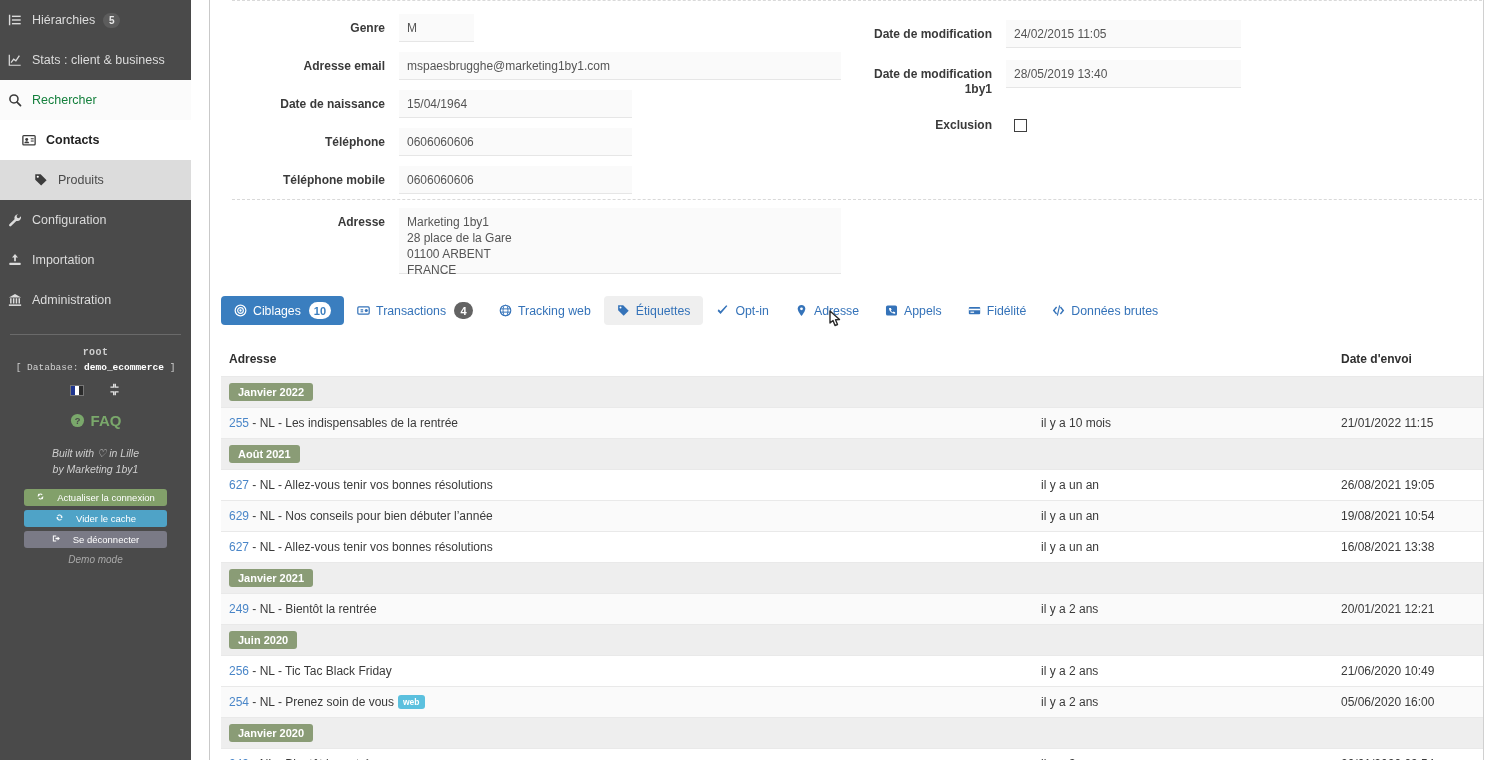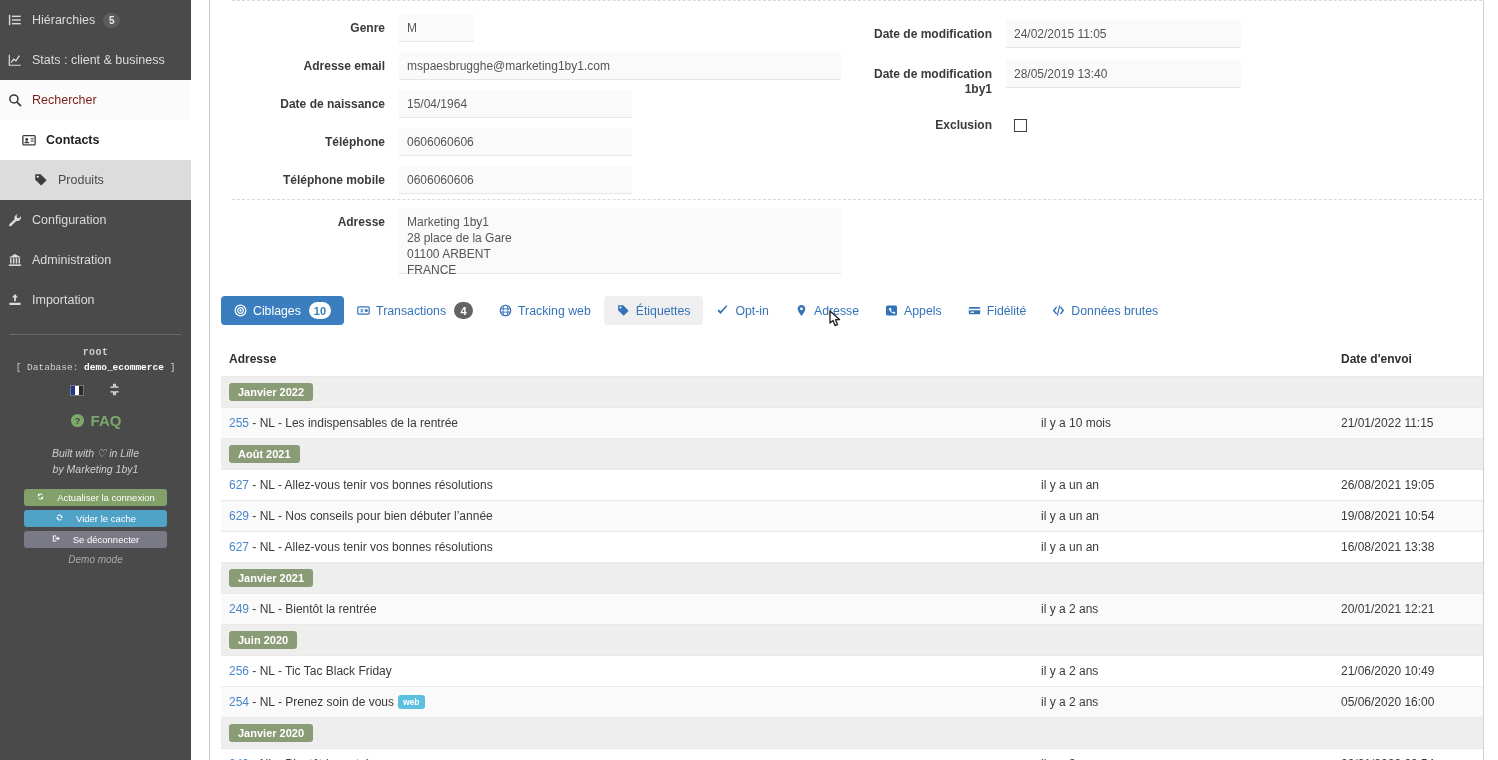--- a/index.html
+++ b/index.html
@@ -33,21 +33,21 @@
   }
   .nav-item .lbl { margin-left: 2px; }
   .nav-badge {
     display: inline-flex; align-items: center; justify-content: center;
     margin-left: 8px;
     min-width: 17px; height: 15px; padding: 0 5px;
     border-radius: 9px;
     background: #5c5c5c; color: #e8e8e8;
     font-size: 10px; font-weight: bold;
   }
-  .nav-item.light { background: #fbfbfb; color: #7f1d1d; }
+  .nav-item.light { background: #fbfbfb; color: #15803d; }
   .nav-item.light .ico { color: #3c3c3c; }
   .nav-item.light2 { background: #ffffff; color: #222; font-weight: bold; padding-left: 22px; }
   .nav-item.light2 .ico { color: #222; }
   .nav-item.active-light { background: #dcdcdc; color: #4a4a4a; padding-left: 34px; }
   .nav-item.active-light .ico { color: #3c3c3c; }
 
   .sb-divider {
     height: 1px; background: #6a6a6a;
     margin: 14px 10px 0 10px;
   }
@@ -275,38 +275,38 @@
           <span class="ico">
             <svg width="14" height="14" viewBox="0 0 16 16">
               <path d="M11.6 1.4a4.3 4.3 0 00-4.1 5.6L1.6 12.9a1.4 1.4 0 002 2l5.9-5.9a4.3 4.3 0 005.3-5.4l-2.3 2.3-2.1-.6-.6-2.1z" fill="#dcdcdc"></path>
             </svg>
           </span>
           <span class="lbl">Configuration</span>
         </div>
         <div class="nav-item">
           <span class="ico">
             <svg width="14" height="14" viewBox="0 0 16 16">
+              <path d="M8 1.2l3.4 4H9v4.1H7V5.2H4.6z" fill="#dcdcdc"></path>
+              <rect x="1.6" y="11.2" width="12.8" height="2.6" rx=".5" fill="#dcdcdc"></rect>
+            </svg>
+          </span>
+          <span class="lbl">Importation</span>
+        </div>
+        <div class="nav-item">
+          <span class="ico">
+            <svg width="14" height="14" viewBox="0 0 16 16">
               <path d="M8 1.2L15 5H1z" fill="#dcdcdc"></path>
               <rect x="2.4" y="6" width="1.7" height="6" fill="#dcdcdc"></rect>
               <rect x="5.6" y="6" width="1.7" height="6" fill="#dcdcdc"></rect>
               <rect x="8.8" y="6" width="1.7" height="6" fill="#dcdcdc"></rect>
               <rect x="12" y="6" width="1.7" height="6" fill="#dcdcdc"></rect>
               <rect x="1" y="13" width="14" height="1.8" fill="#dcdcdc"></rect>
             </svg>
           </span>
           <span class="lbl">Administration</span>
-        </div>
-        <div class="nav-item">
-          <span class="ico">
-            <svg width="14" height="14" viewBox="0 0 16 16">
-              <path d="M8 1.2l3.4 4H9v4.1H7V5.2H4.6z" fill="#dcdcdc"></path>
-              <rect x="1.6" y="11.2" width="12.8" height="2.6" rx=".5" fill="#dcdcdc"></rect>
-            </svg>
-          </span>
-          <span class="lbl">Importation</span>
         </div>
       </div>
 
     <div class="sb-divider"></div>
 
     <div class="sb-user">root</div>
     <div class="sb-db">
       <span>[ Database:</span>
       <b>demo_ecommerce</b>
       <span>]</span>

